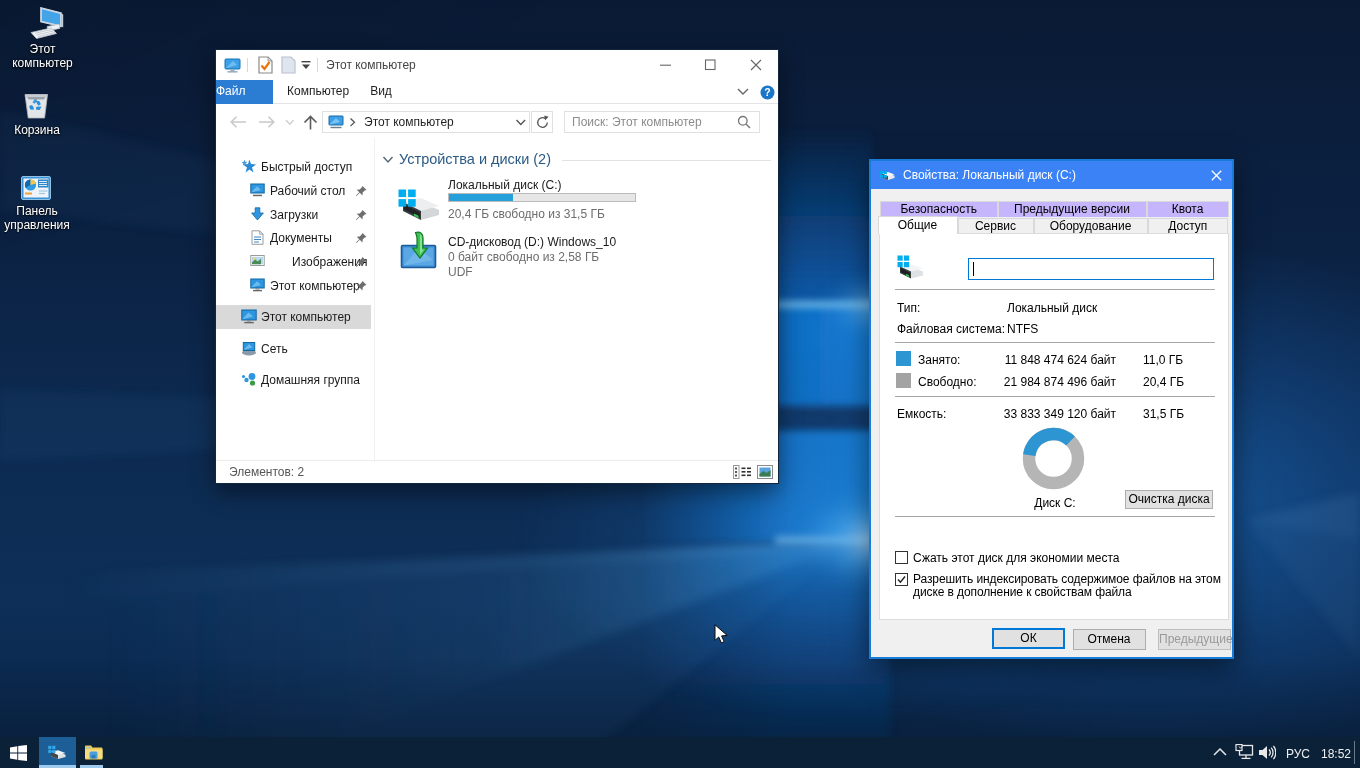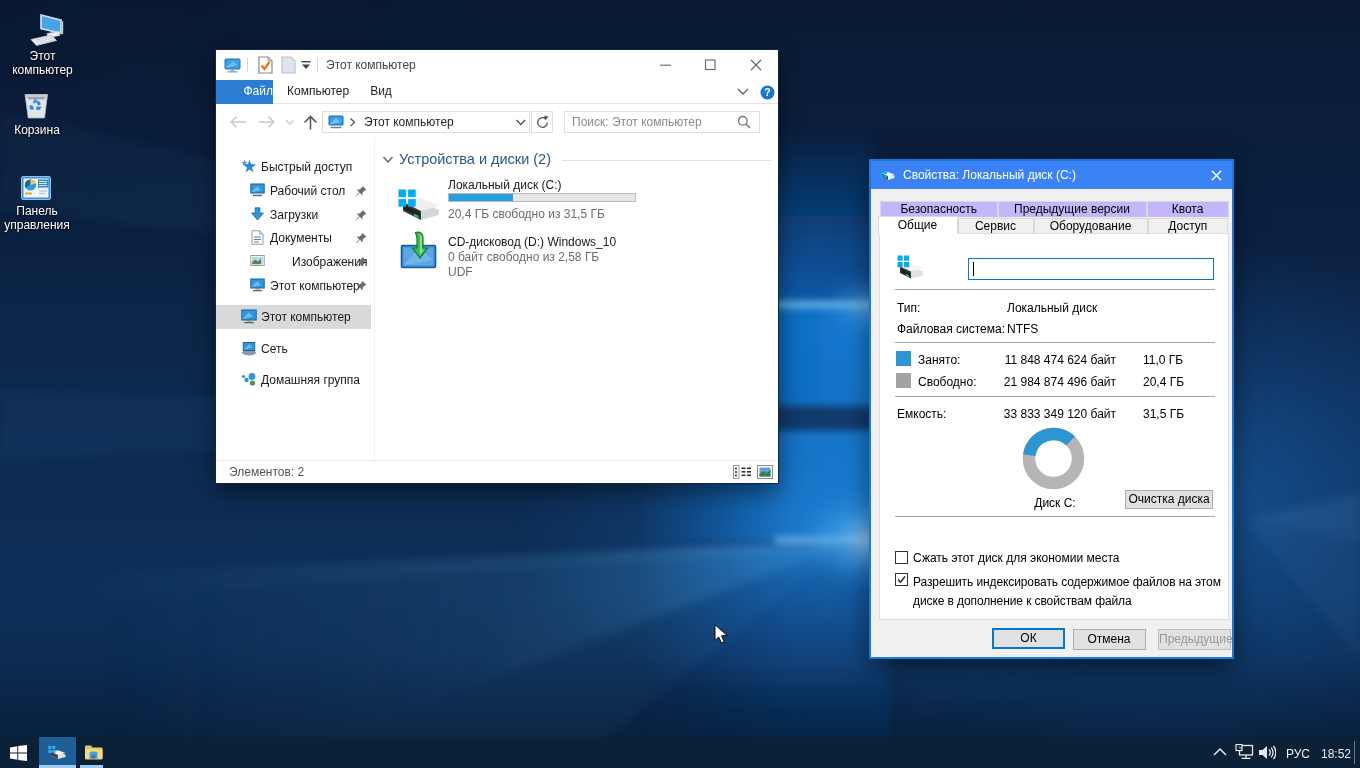--- a/index.html
+++ b/index.html
@@ -7,21 +7,21 @@
   #desk { position:relative; width:1360px; height:768px; background:#0c2342; }
   .abs { position:absolute; }
   
   .dicon { position:absolute; width:76px; text-align:center; color:#fff; font-size:12px; }
   .dicon .cap { line-height:13.5px; text-shadow:0 1px 2px rgba(0,0,0,.85), 0 0 3px rgba(0,0,0,.6); }
   
   #exp { position:absolute; left:215px; top:49px; width:564px; height:435px; background:#fff;
          border:1px solid #12263f; box-shadow:0 8px 22px rgba(0,0,0,.45); font-size:12px; color:#1a1a1a; }
   #exp .titlebar { position:absolute; left:0; top:0; width:100%; height:30px; background:#fff; }
   #exp .tabs { position:absolute; left:0; top:30px; width:100%; height:24px; background:#fff; border-bottom:1px solid #e4e4e4; }
-  .ftab { position:absolute; left:0; top:0; width:57px; height:24px; background:#2b7cd3; color:#fff; text-align:right; line-height:23px; }
+  .ftab { position:absolute; left:0; top:0; width:57px; height:24px; background:#2b7cd3; color:#fff; text-align:left; line-height:23px; }
   .rtab { position:absolute; top:0; height:24px; line-height:23px; color:#1f1f1f; }
   #exp .navrow { position:absolute; left:0; top:55px; width:100%; height:33px; background:#fff; }
   .navbox { position:absolute; top:6px; height:22px; background:#fff; border:1px solid #e0e0e0; }
   #exp .main { position:absolute; left:0; top:88px; width:100%; height:324px; background:#fff; }
   #exp .sidebar { position:absolute; left:0; top:0; width:158px; height:100%; }
   .srow { position:absolute; left:0; width:156px; height:24px; line-height:24px; white-space:nowrap; }
   .srow .ic { position:absolute; top:4px; }
   .pin { position:absolute; left:139px; top:5px; width:14px; height:14px; }
   #exp .statusbar { position:absolute; left:0; bottom:0; width:100%; height:23px; border-top:1px solid #ececec; color:#565656; }
   
@@ -143,21 +143,21 @@
       <polygon points="850,543 260,768 570,768" fill="#4aa0e0" opacity="0.07"></polygon>
       <polygon points="840,420 0,390 0,460" fill="#3f97dc" opacity="0.06"></polygon>
       <polygon points="820,300 0,110 0,210" fill="#3f97dc" opacity="0.05"></polygon>
       <polygon points="1245,520 1360,492 1360,540" fill="#8ec9f2" opacity="0.1"></polygon>
       <polygon points="1245,520 1360,540 1360,660" fill="#8ec9f2" opacity="0.05"></polygon>
     </g>
     <rect x="0" y="660" width="1360" height="108" fill="url(#botfade)"></rect>
     <ellipse cx="40" cy="0" rx="700" ry="330" fill="url(#cornTL)"></ellipse>
   </svg>
   <div id="icons">
-    <div class="dicon" style="left:-1px;top:11px;padding-left:11px;">
+    <div class="dicon" style="left:-1px;top:4px;padding-left:11px;">
       <svg width="76" height="36" viewBox="0 0 76 36">
         <polygon points="31,4 51,9.2 51,22.3 31,17.6" fill="#45a4e8" stroke="#e9eef3" stroke-width="1.6"></polygon>
         <polygon points="31,4 51,9.2 51,22.3 31,17.6" fill="none" stroke="#9fb4c4" stroke-width="0.5"></polygon>
         <polygon points="51.8,9.6 53.2,10.6 53.2,23.6 51.8,22.6" fill="#c3cdd6"></polygon>
         <polygon points="37,22.5 49,20.2 50,24.4 38,26.8" fill="#eef1f4" stroke="#b9c2cb" stroke-width="0.7"></polygon>
         <polygon points="21,28.5 41,24 46.5,29.5 26.5,34.5" fill="#f2f4f6" stroke="#b9c2cb" stroke-width="0.8"></polygon>
         <line x1="25" y1="29.3" x2="43" y2="25.2" stroke="#c5ccd3" stroke-width="1"></line>
         <line x1="26.5" y1="31" x2="44.5" y2="26.7" stroke="#c5ccd3" stroke-width="1"></line>
         <line x1="28" y1="32.7" x2="46" y2="28.3" stroke="#c5ccd3" stroke-width="1"></line>
       </svg>
@@ -505,21 +505,21 @@
       <div class="abs" style="left:145px;top:262px;width:60px;text-align:center">Диск C:</div>
       <div class="btn" style="left:245px;top:256px;width:88px;height:19px;line-height:17px">Очистка диска</div>
       <div class="sep" style="top:282px"></div>
       <div class="abs" style="left:15px;top:317px;width:13px;height:13px;background:#fff;border:1px solid #333"></div>
       <div class="abs" style="left:33px;top:317px">Сжать этот диск для экономии места</div>
       <div class="abs" style="left:15px;top:339px;width:13px;height:13px;background:#fff;border:1px solid #333">
         <svg width="11" height="11" viewBox="0 0 11 11" style="position:absolute;left:0;top:0">
             <path d="M2,5.5 l2.4,2.6 4.6,-5.6" fill="none" stroke="#222" stroke-width="1.4"></path>
           </svg>
       </div>
-      <div class="abs" style="left:33px;top:339px;width:319px;line-height:19px;letter-spacing:-0.1px">Разрешить индексировать содержимое файлов на этом диске в дополнение к свойствам файла</div>
+      <div class="abs" style="left:33px;top:339px;width:319px;line-height:13px;letter-spacing:-0.1px">Разрешить индексировать содержимое файлов на этом диске в дополнение к свойствам файла</div>
     </div>
     <div class="btn" style="left:121px;top:467px;border:2px solid #0078d7;line-height:16px">ОК</div>
     <div class="btn" style="left:201.5px;top:467.5px">Отмена</div>
     <div class="btn" style="left:287px;top:467.5px;color:#9a9a9a;border-color:#bfbfbf">Предыдущие</div>
   </div>
   <div id="bar">
     <svg class="abs" style="left:10px;top:8px" width="17" height="16" viewBox="0 0 17 16">
       <polygon points="0,2.4 7.3,1.2 7.3,7.6 0,7.6" fill="#fff"></polygon>
       <polygon points="8.2,1 17,0 17,7.6 8.2,7.6" fill="#fff"></polygon>
       <polygon points="0,8.4 7.3,8.4 7.3,14.8 0,13.6" fill="#fff"></polygon>

